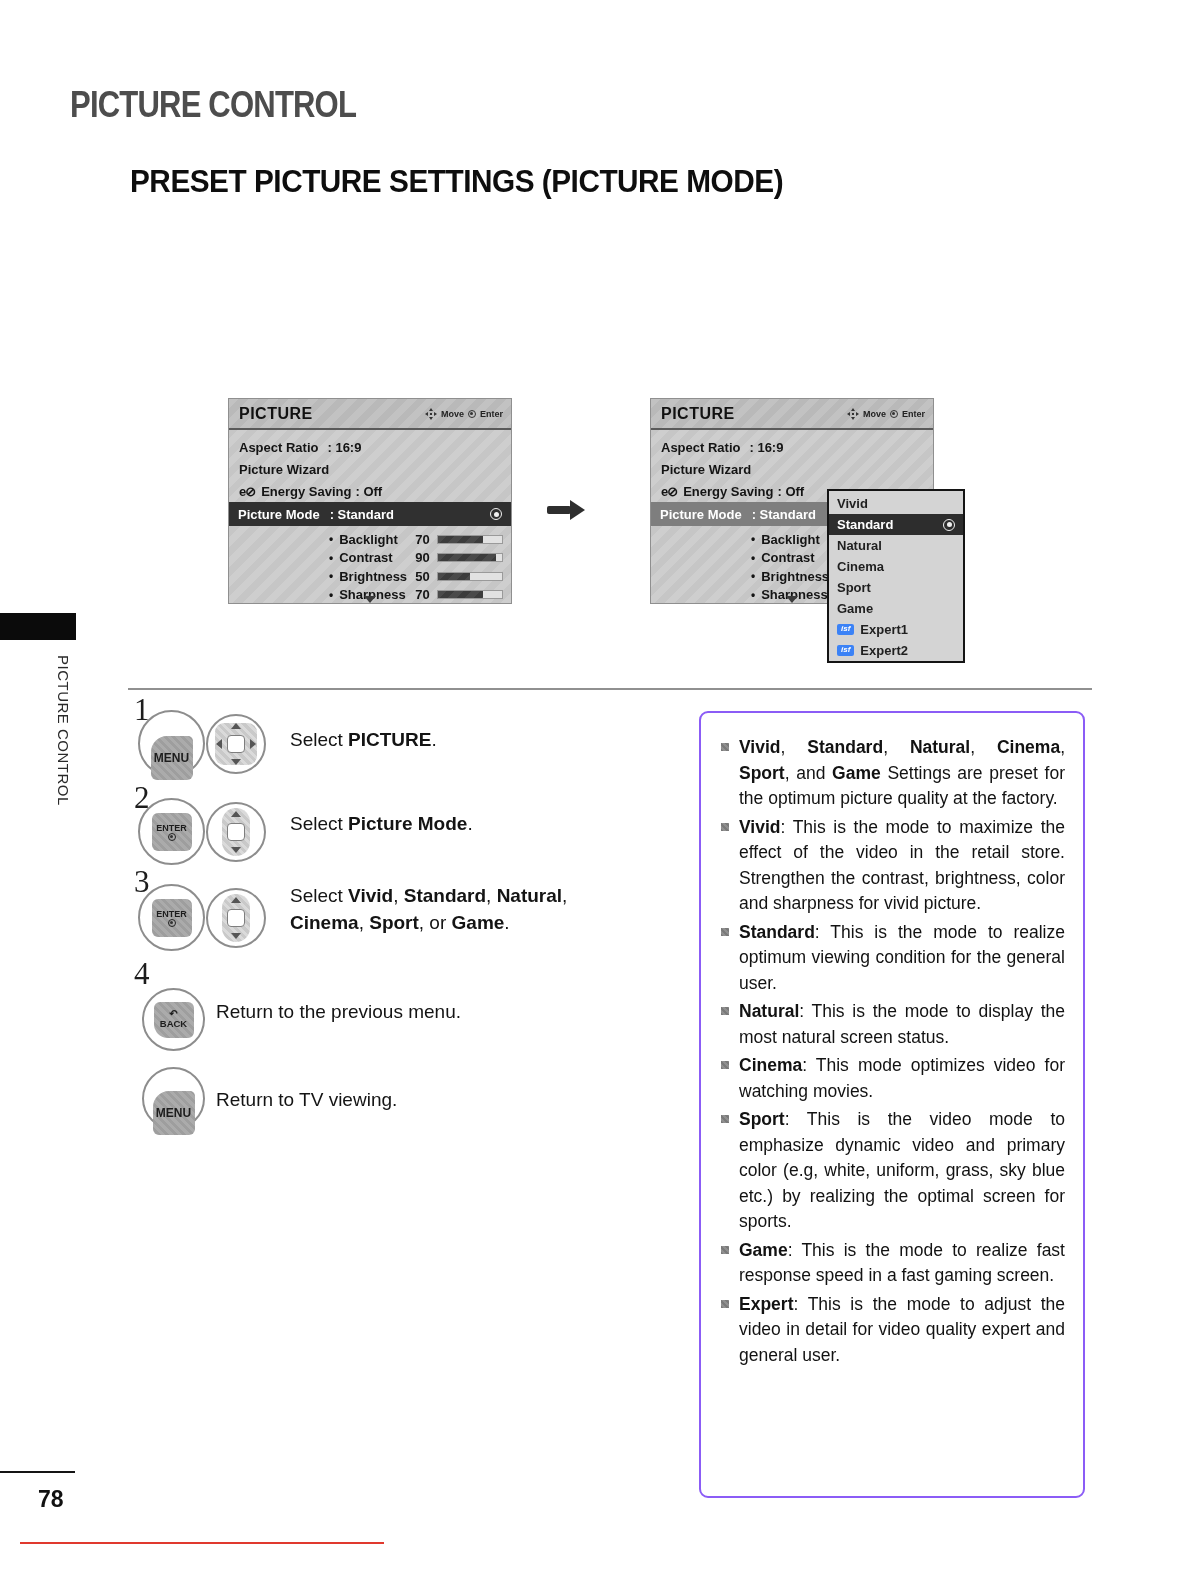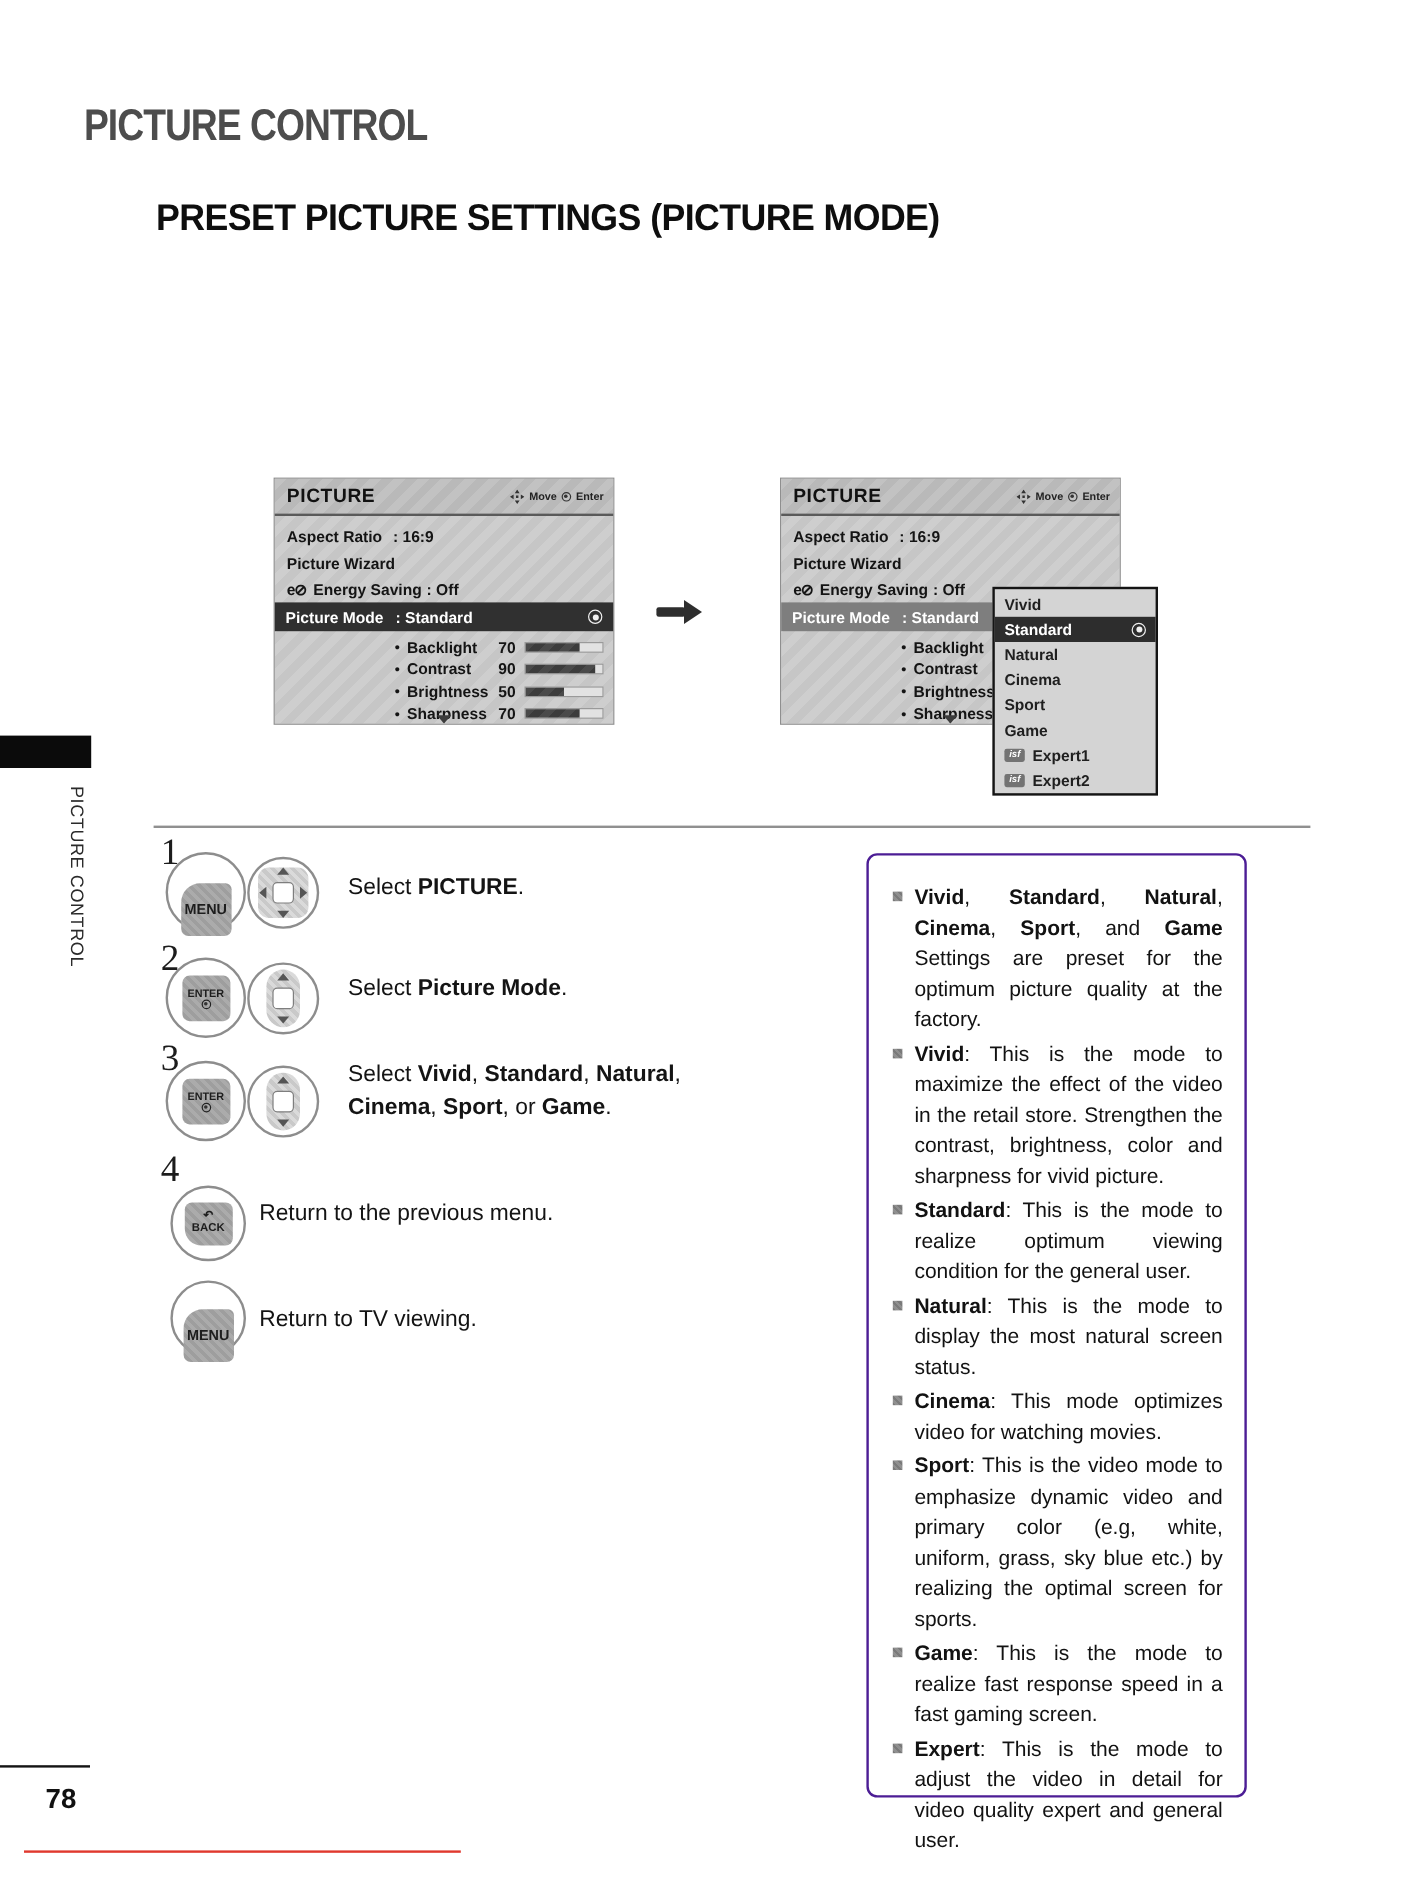--- a/index.html
+++ b/index.html
@@ -55,21 +55,21 @@
   .flow-arrow{position:absolute;left:547px;top:500px;width:40px;height:20px;}
   .flow-arrow .shaft{position:absolute;left:0;top:6px;width:24px;height:8px;background:#2e2e2e;border-radius:2px;}
   .flow-arrow .head{position:absolute;left:23px;top:0;width:0;height:0;
        border-top:10px solid transparent;border-bottom:10px solid transparent;border-left:15px solid #2e2e2e;}
 
   
   .dd{position:absolute;left:827px;top:489px;width:138px;height:174px;background:#d4d4d4;
       border:2px solid #141414;box-sizing:border-box;padding-top:2px;}
   .dd-item{display:flex;align-items:center;height:21px;padding:0 8px;font-size:13px;font-weight:700;color:#1f1f1f;}
   .dd-item.sel{background:#2d2d2d;color:#fff;}
-  .isf{display:inline-block;background:#737373;color:#fff;font-size:8px;font-style:italic;font-weight:700;
+  .isf{display:inline-block;background:#3b82f6;color:#fff;font-size:8px;font-style:italic;font-weight:700;
        padding:1px 4px 2px;border-radius:2px;margin-right:6px;line-height:1;}
 
   
   .divider{position:absolute;left:128px;top:688px;width:964px;height:2px;background:#909090;}
   .side-block{position:absolute;left:0;top:613px;width:76px;height:27px;background:#0b0b0b;}
   .side-label{position:absolute;left:72px;top:655px;transform:rotate(90deg);transform-origin:left top;
       font-size:15px;color:#2a2a2a;letter-spacing:.5px;white-space:nowrap;}
   .foot-rule{position:absolute;left:0;top:1471px;width:75px;height:2px;background:#141414;}
   .page-num{position:absolute;left:38px;top:1486px;font-size:23px;font-weight:700;color:#111;}
   .red-rule{position:absolute;left:20px;top:1542px;width:364px;height:2px;}
@@ -96,21 +96,21 @@
       border:1.5px solid #7e7e7e;border-radius:4px;box-sizing:border-box;}
   .t{position:absolute;width:0;height:0;}
   .t-up{left:19px;top:3px;border-left:5px solid transparent;border-right:5px solid transparent;border-bottom:6px solid #555;}
   .t-down{left:19px;bottom:3px;border-left:5px solid transparent;border-right:5px solid transparent;border-top:6px solid #555;}
   .t-left{left:4px;top:19px;border-top:5px solid transparent;border-bottom:5px solid transparent;border-right:6px solid #555;}
   .t-right{right:4px;top:19px;border-top:5px solid transparent;border-bottom:5px solid transparent;border-left:6px solid #555;}
   .step-text{position:absolute;font-size:19px;line-height:27px;color:#141414;max-width:320px;}
   .step-text b{font-weight:700;}
 
   
-  .info-box{position:absolute;left:722px;top:711px;width:317px;height:787px;border:2px solid #4c1d95;
+  .info-box{position:absolute;left:699px;top:711px;width:386px;height:787px;border:2px solid #8b5cf6;
       border-radius:9px;box-sizing:border-box;padding:22px 18px 14px 20px;}
   .note{position:relative;padding-left:18px;font-size:17.5px;line-height:25.5px;color:#121212;
         text-align:justify;margin-bottom:3px;}
   .note .marker{position:absolute;left:0;top:8px;width:8px;height:8px;
         background:repeating-linear-gradient(45deg,#7a7a7a 0 2px,#8f8f8f 2px 4px);}
   .note b{font-weight:700;}
 </style>
 </head>
 <body>
 

